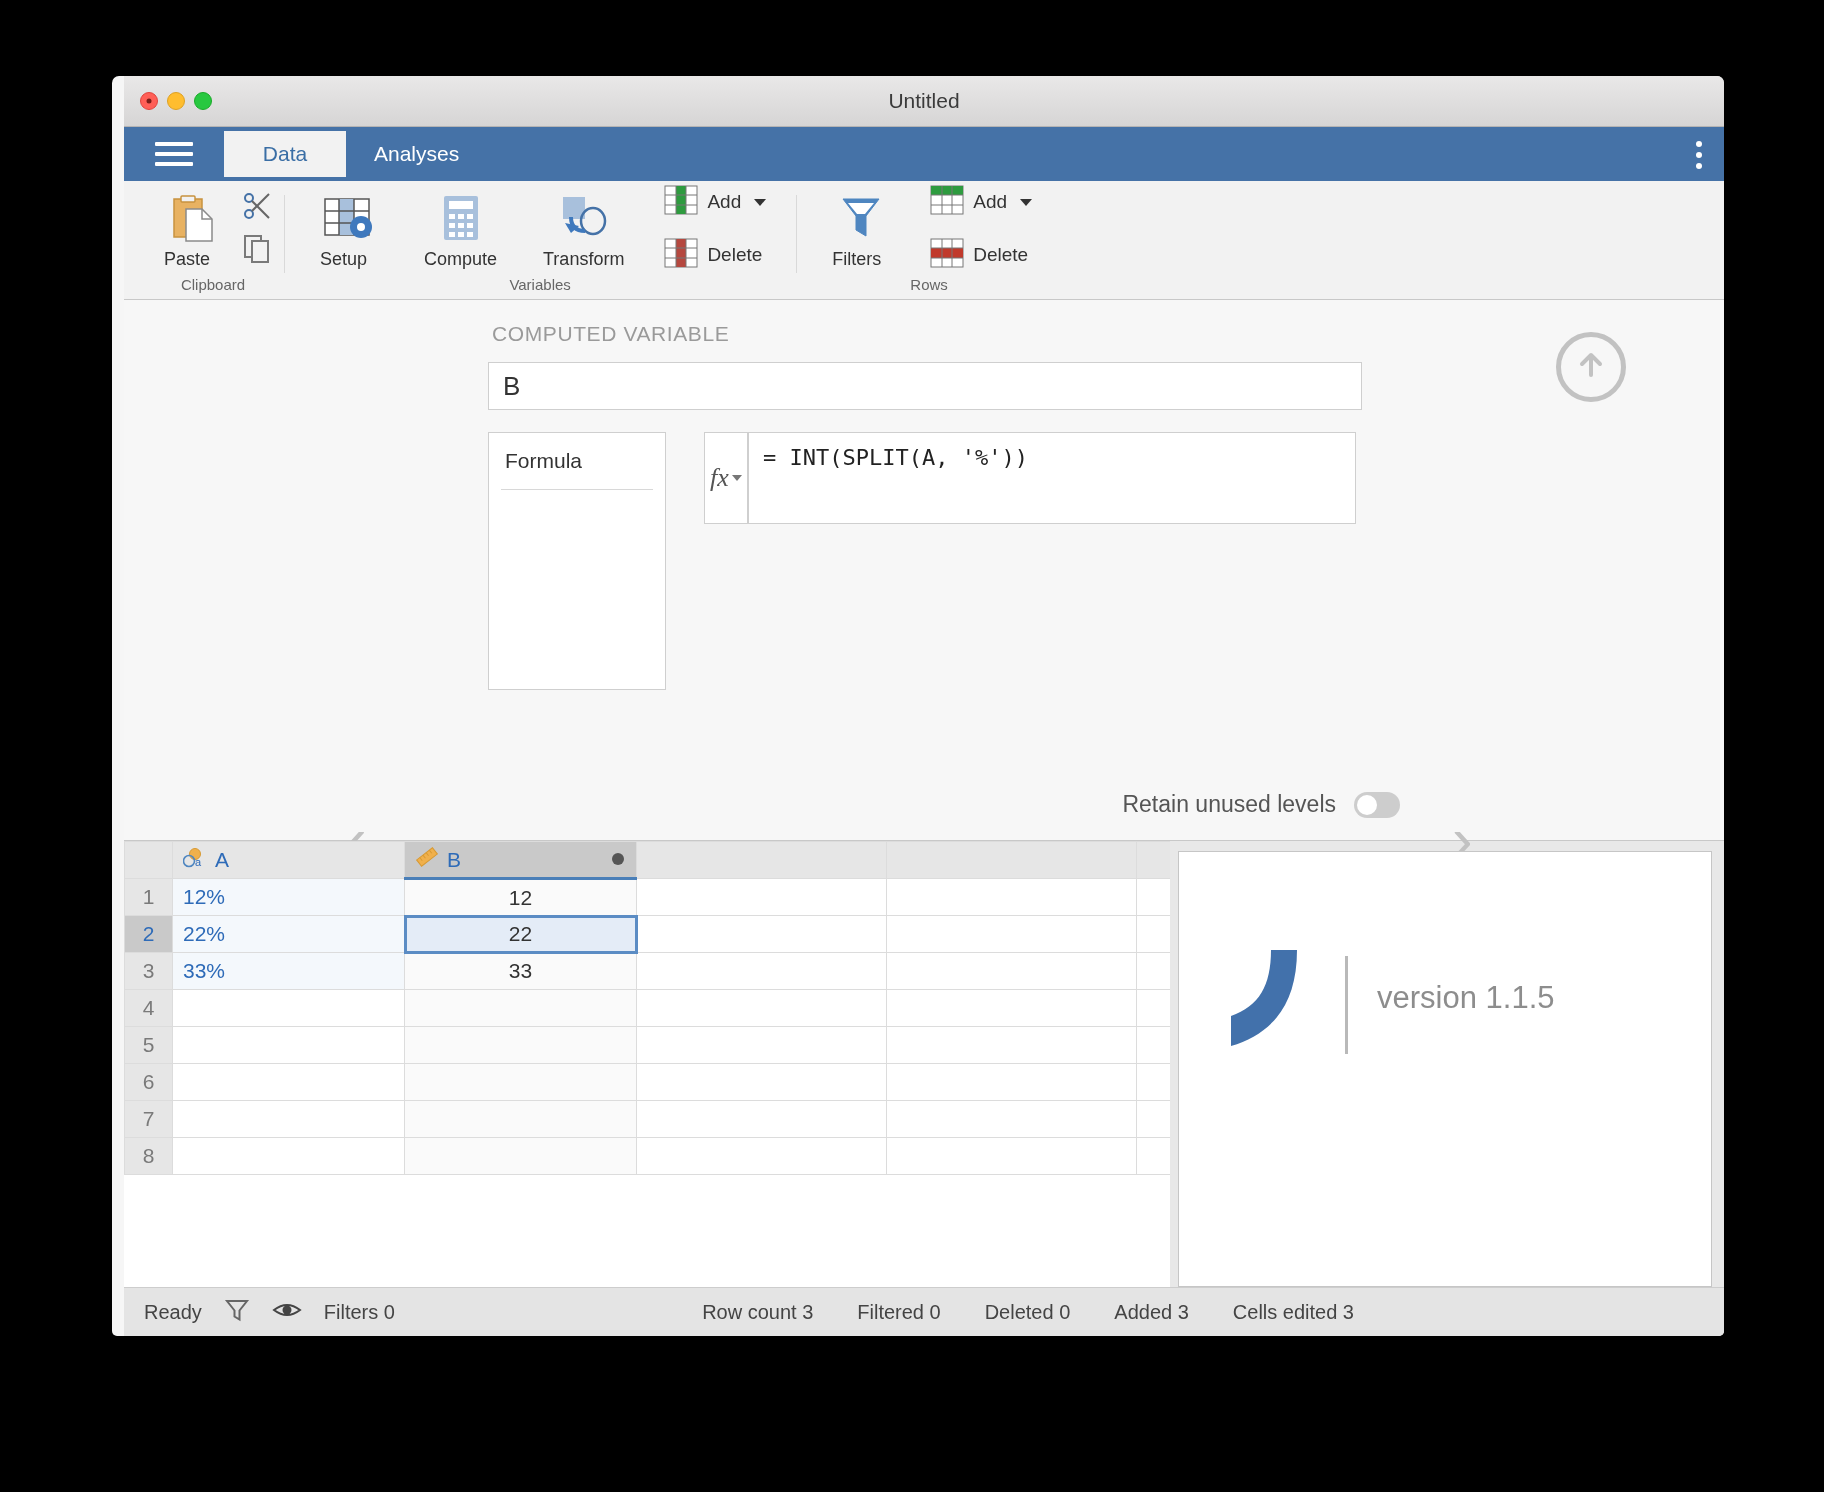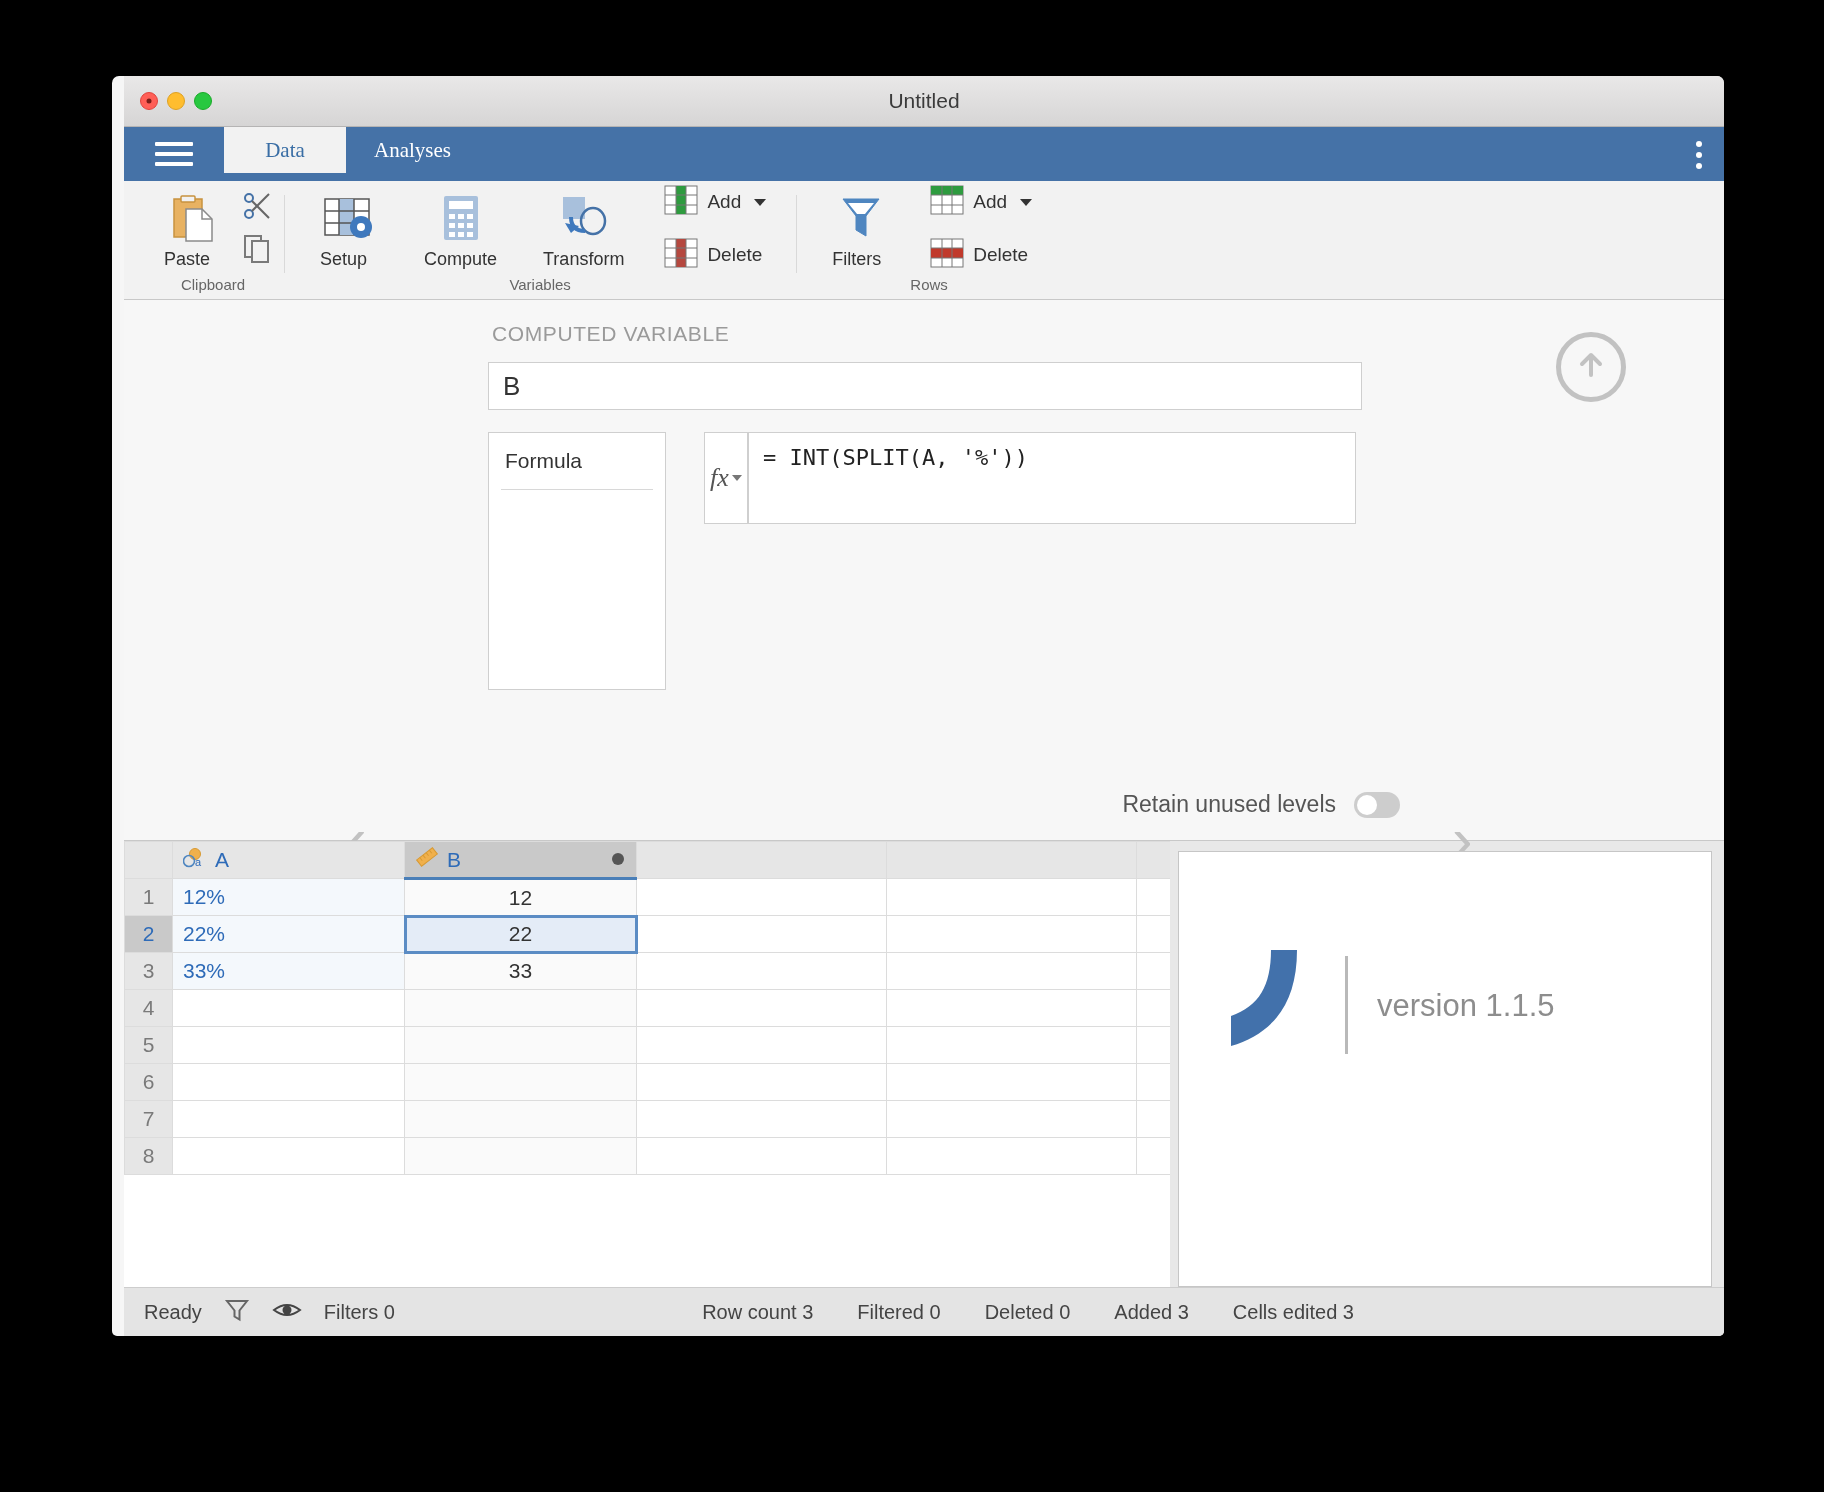--- a/index.html
+++ b/index.html
@@ -38,23 +38,22 @@
     left: 50%; top: 50%; transform: translate(-50%,-50%);
   }
   .win-title {
     position: absolute; left: 0; right: 0; text-align: center;
     font-size: 21px; color: #3b3b3b;
   }
   
   .tabbar {
     height: 54px; flex: 0 0 54px;
     background: #4572a7;
-    display: flex; align-items: flex-start;
+    display: flex; align-items: center;
     position: relative;
-    font-family: Liberation Serif, serif;
   }
   .hamburger {
     width: 100px; height: 54px;
     display: flex; flex-direction: column; justify-content: center;
     align-items: center; gap: 6px; cursor: pointer;
   }
   .hamburger span { display:block; width: 38px; height: 4px; background: #fff; border-radius: 1px;}
   .tab {
     height: 46px; padding: 0 28px;
     display: flex; align-items: center; justify-content: center;
@@ -206,21 +205,21 @@
   .version-panel {
     flex: 1; background: #e8e8e8; padding: 10px 12px 0 8px; box-sizing: border-box;
   }
   .version-card {
     background: #fff; border: 1px solid #c6c6c6; height: 100%;
     box-sizing: border-box; position: relative;
   }
   .vlogo { position: absolute; left: 46px; top: 96px; }
   .vdivider { position: absolute; left: 166px; top: 104px; width: 3px; height: 98px; background: #b9b9b9; }
   .vtext {
-    position: absolute; left: 198px; top: 136px;
+    position: absolute; left: 198px; top: 128px;
     font-size: 31px; color: #8d8d8d;
   }
   
   .statusbar {
     height: 48px; flex: 0 0 48px; background: #e4e4e4;
     border-top: 1px solid #cdcdcd;
     display: flex; align-items: center; font-size: 20px; color: #444;
   }
   .sb-left { display: flex; align-items: center; gap: 22px; padding-left: 20px; }
   .sb-right { display: flex; align-items: center; gap: 44px; margin-left: auto; padding-right: 370px; }

